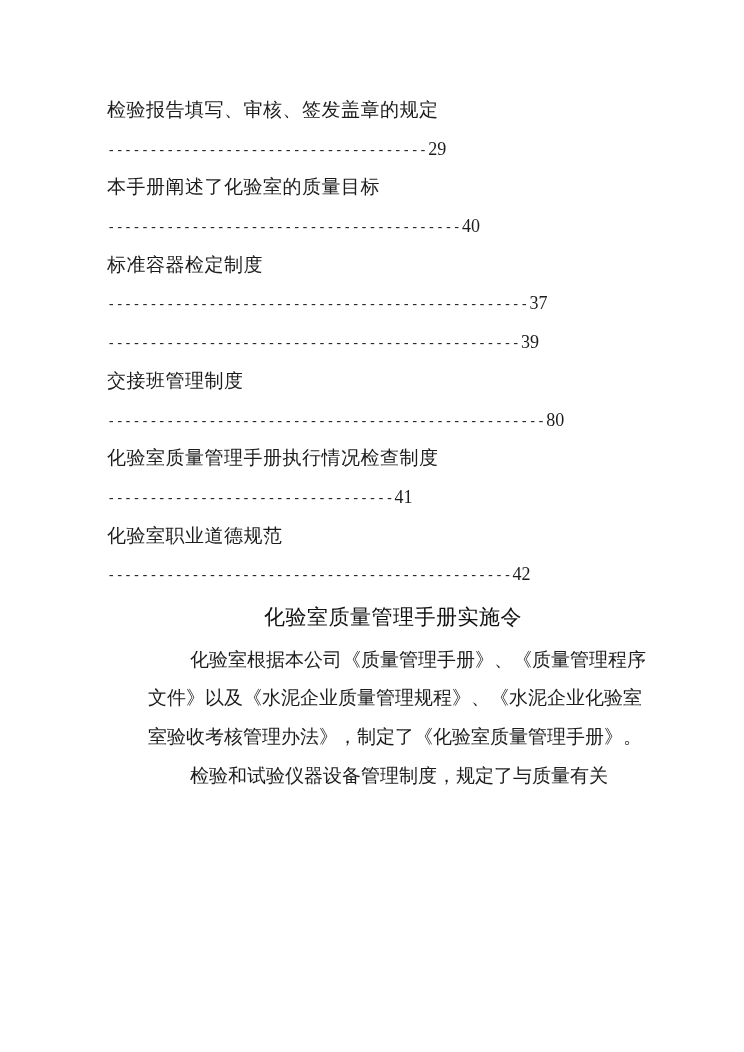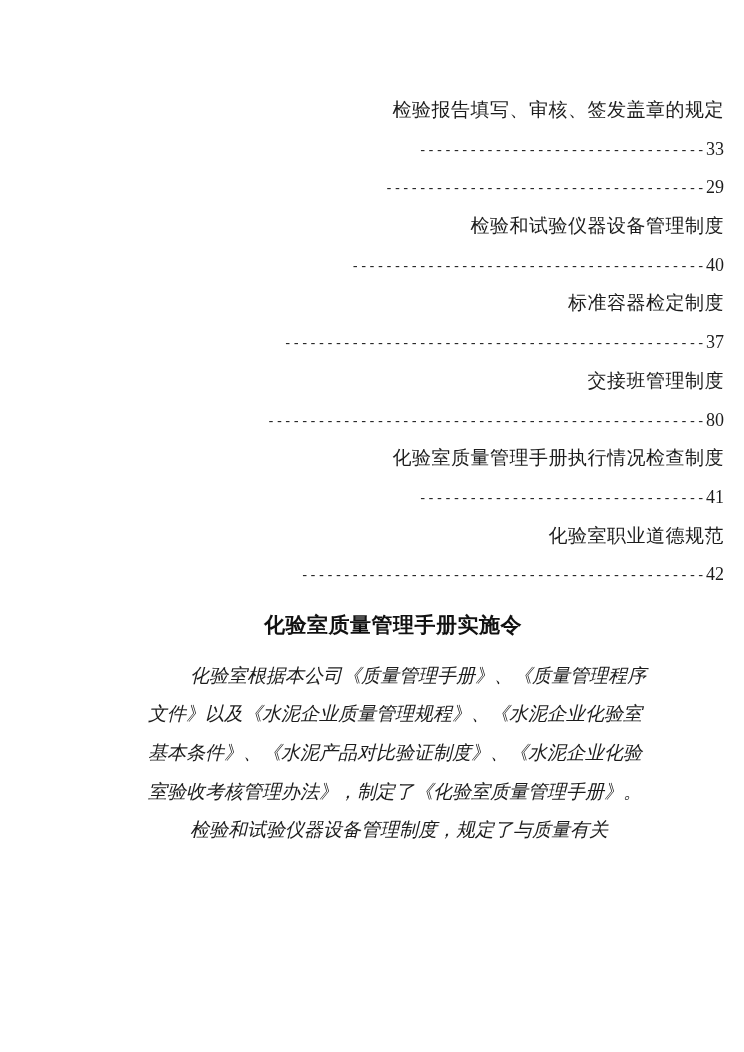--- a/index.html
+++ b/index.html
@@ -19,99 +19,96 @@
   .content {
     padding-top: 91px;
     padding-left: 107px;
     padding-right: 20px;
   }
   .line {
     height: 38.7px;
     line-height: 38.7px;
     font-size: 19px;
     white-space: nowrap;
-    text-align: right;
   }
   .toc-title {
     letter-spacing: 0.5px;
   }
   .toc-leader .dashes {
     font-family: "DejaVu Sans Mono", monospace;
     font-size: 14px;
     color: #2a2a2a;
   }
   .toc-leader .pagenum {
     font-size: 18px;
     padding-left: 1px;
   }
   .body-section {
     margin-left: 41px;
     width: 490px;
   }
   .heading {
-    margin: 12px;
+    margin: 4px;
     height: 38.7px;
     line-height: 38.7px;
     font-size: 21px;
-    font-weight: 700;
+    font-weight: 400;
     text-align: center;
     font-family: "Liberation Sans", "DejaVu Sans", sans-serif;
     letter-spacing: 0.5px;
     color: #111111;
     white-space: nowrap;
   }
   .para-line {
     height: 38.7px;
     line-height: 38.7px;
     font-size: 19px;
     white-space: nowrap;
-    font-style: italic;
   }
   .indent {
     padding-left: 42px;
   }
 </style>
 </head>
 <body>
 
 <div class="page">
   <div class="content">
 
     <div class="toc">
 
       <div class="line toc-title">检验报告填写、审核、签发盖章的规定</div>
-      <div class="line toc-leader"><span class="dashes">----------------------------------</span><span class="pagenum">33</span></div>
 
       <div class="line toc-leader"><span class="dashes">--------------------------------------</span><span class="pagenum">29</span></div>
 
-      <div class="line toc-title">检验和试验仪器设备管理制度</div>
+      <div class="line toc-title">本手册阐述了化验室的质量目标</div>
       <div class="line toc-leader"><span class="dashes">------------------------------------------</span><span class="pagenum">40</span></div>
 
       <div class="line toc-title">标准容器检定制度</div>
       <div class="line toc-leader"><span class="dashes">--------------------------------------------------</span><span class="pagenum">37</span></div>
 
+      <div class="line toc-leader"><span class="dashes">-------------------------------------------------</span><span class="pagenum">39</span></div>
 
       <div class="line toc-title">交接班管理制度</div>
       <div class="line toc-leader"><span class="dashes">----------------------------------------------------</span><span class="pagenum">80</span></div>
 
       <div class="line toc-title">化验室质量管理手册执行情况检查制度</div>
       <div class="line toc-leader"><span class="dashes">----------------------------------</span><span class="pagenum">41</span></div>
 
       <div class="line toc-title">化验室职业道德规范</div>
       <div class="line toc-leader"><span class="dashes">------------------------------------------------</span><span class="pagenum">42</span></div>
 
     </div>
 
     <div class="body-section">
       <h1 class="heading">化验室质量管理手册实施令</h1>
 
       <div class="para">
         <div class="para-line indent">化验室根据本公司《质量管理手册》、《质量管理程序</div>
         <div class="para-line">文件》以及《水泥企业质量管理规程》、《水泥企业化验室</div>
-        <div class="para-line">基本条件》、《水泥产品对比验证制度》、《水泥企业化验</div>
         <div class="para-line">室验收考核管理办法》，制定了《化验室质量管理手册》。</div>
       </div>
 
       <div class="para">
         <div class="para-line indent">检验和试验仪器设备管理制度，规定了与质量有关</div>
       </div>
     </div>
 
   </div>
 </div>

